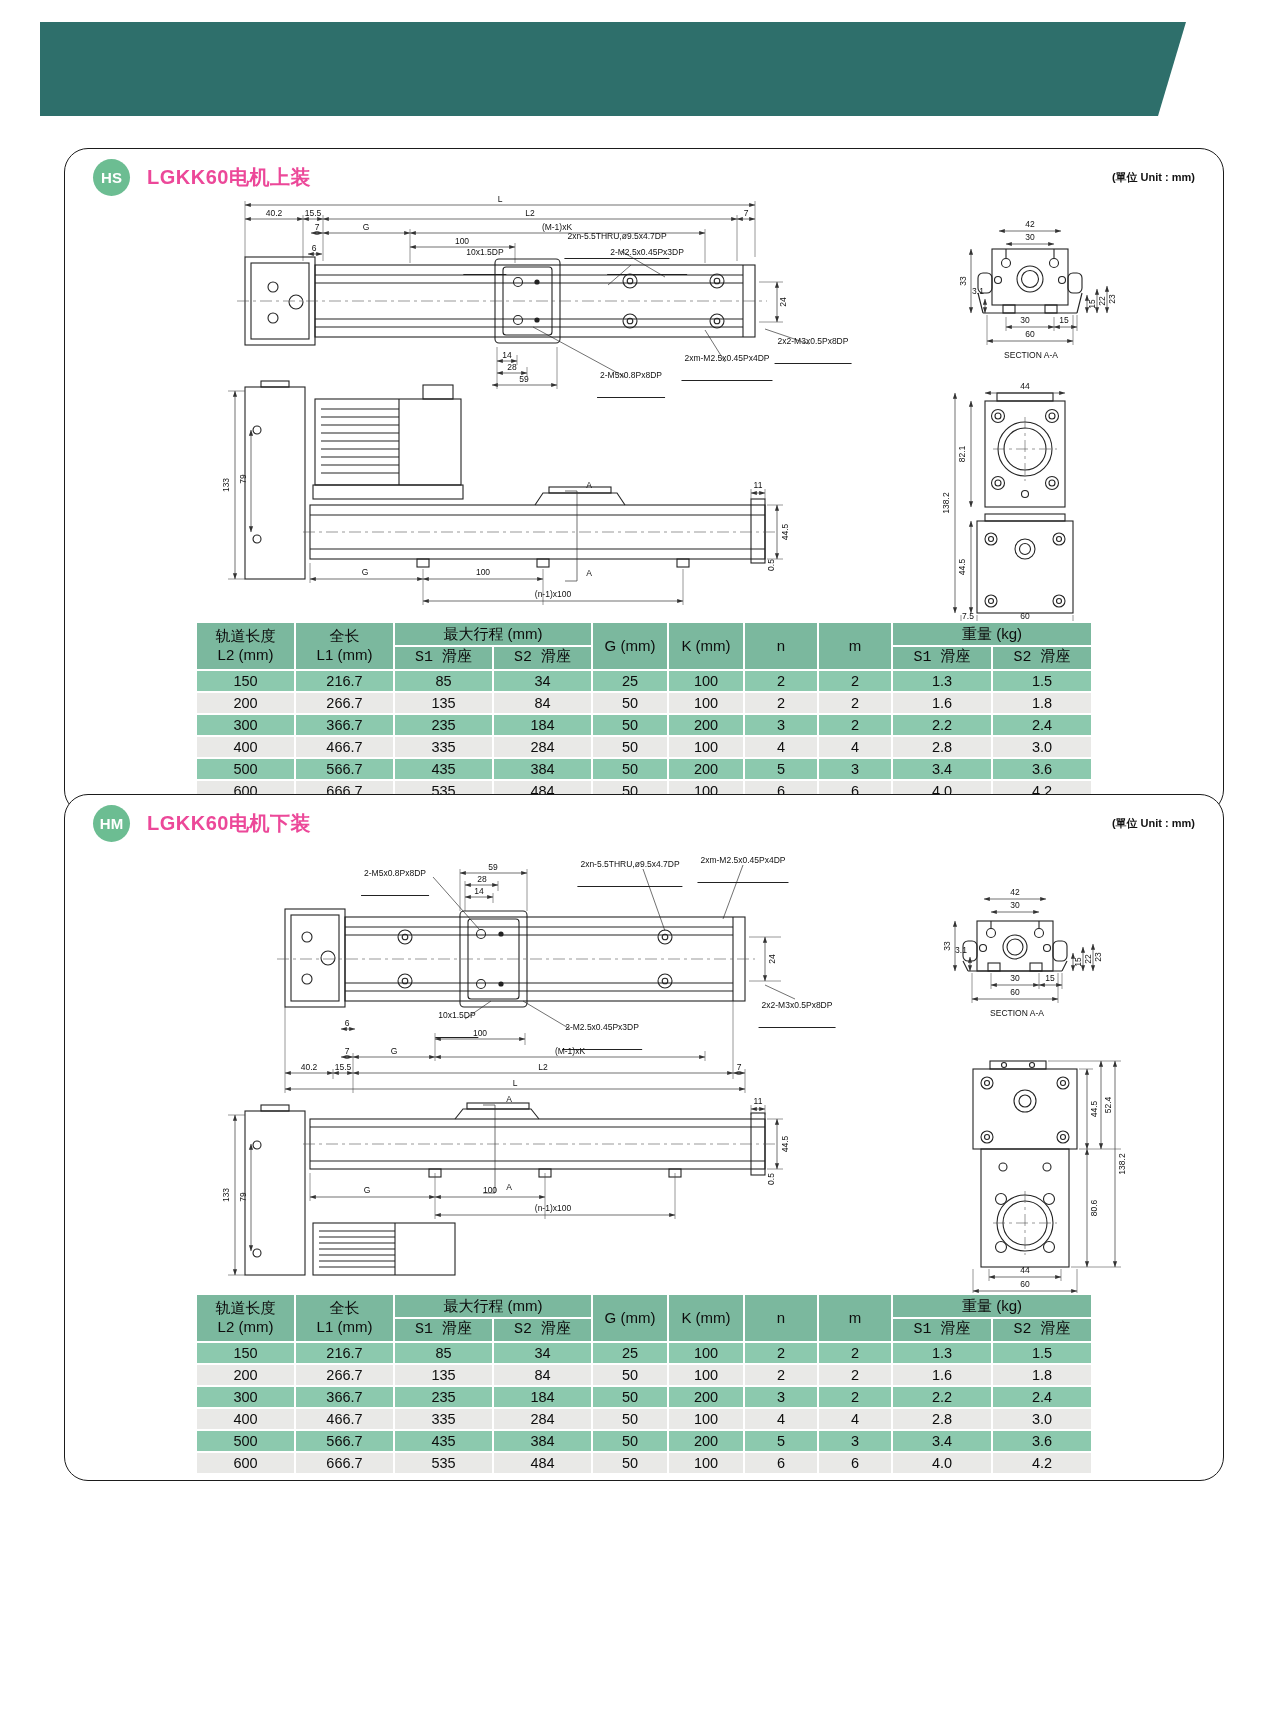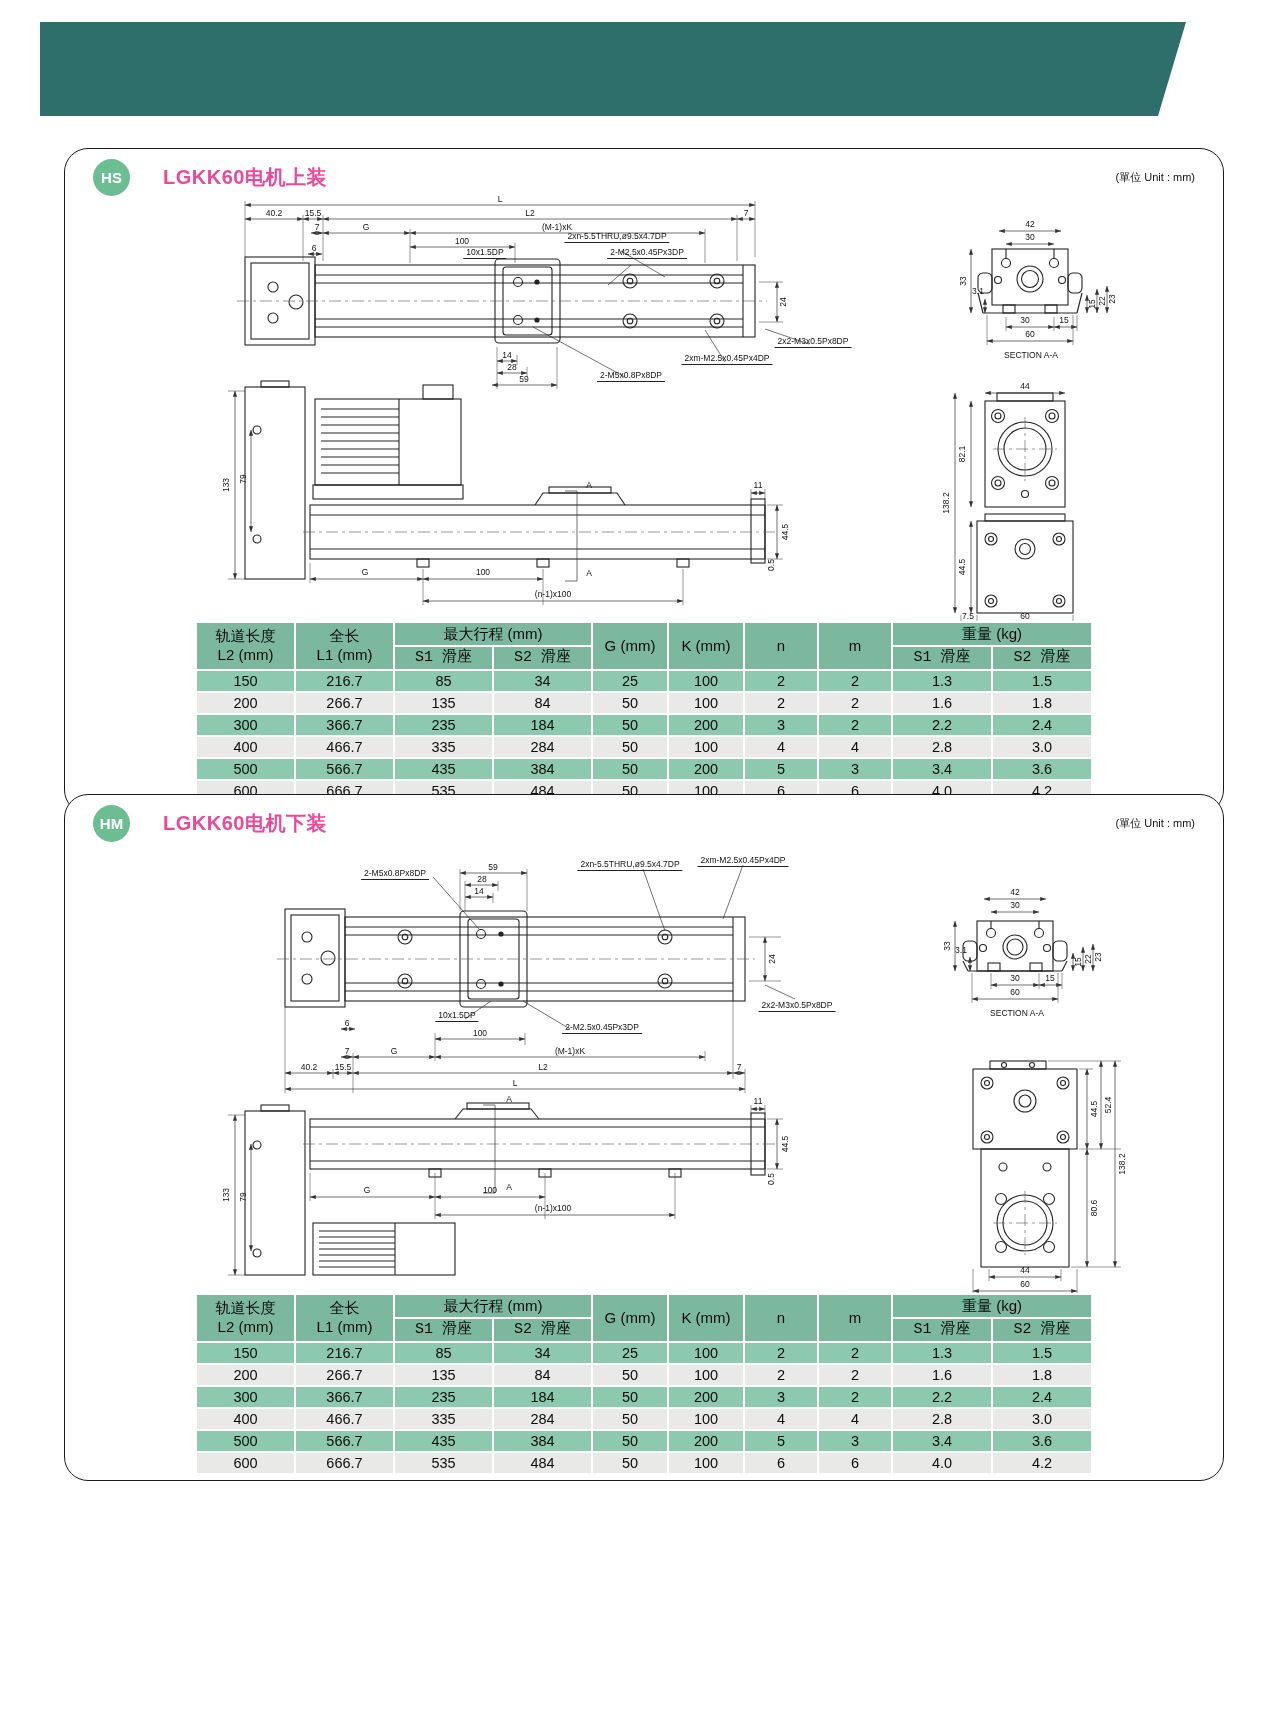--- a/index.html
+++ b/index.html
@@ -2,41 +2,41 @@
 <html style="--banner: #2E6F6B; --badge: #6CBD92; --th: #7BB89E; --rg: #8CC9AE; --rw: #E9E9E7;"><head>
 <meta charset="utf-8">
 <style>
   html,body{margin:0;padding:0;background:#fff;}
   body{width:1284px;height:1724px;position:relative;font-family:"Liberation Sans",sans-serif;color:#111;}
   .banner{position:absolute;left:40px;top:22px;width:1146px;height:94px;background:var(--banner,#2E6F6B);
           clip-path:polygon(0 0,100% 0,calc(100% - 28px) 100%,0 100%);}
   .panel{position:absolute;left:64px;width:1158px;border:1.6px solid #1b1b1b;border-radius:24px;background:#fff;}
   .p1{top:148px;height:664px;}
   .p2{top:794px;height:685px;}
-  .panel-head{position:absolute;top:9px;left:28px;right:28px;height:38px;display:flex;align-items:center;gap:33px;}
+  .panel-head{position:absolute;top:9px;left:28px;right:28px;height:38px;display:flex;align-items:center;gap:17px;}
   .badge{width:37px;height:37px;border-radius:50%;background:var(--badge,#6CBD92);color:#fff;font-weight:bold;
          font-size:15px;display:flex;align-items:center;justify-content:center;flex:0 0 auto;}
   .title{font-size:20px;font-weight:600;margin:0;letter-spacing:.5px;color:#ec4899;}
-  .unit{margin-left:auto;font-size:11px;font-weight:normal;color:#111;}
+  .unit{margin-left:auto;font-size:11px;font-weight:bold;color:#111;}
   .drawing{position:absolute;left:0;top:38px;width:1158px;}
   .p1 .drawing{height:440px;}
   .p2 .drawing{height:462px;}
   .drawing svg{position:absolute;left:0;top:0;}
   
   .s *{fill:none;stroke:#242424;stroke-width:1.1;}
   .d *{fill:none;stroke:#333;stroke-width:.7;marker-start:url(#ar);marker-end:url(#ar);}
   .p2s .d *{marker-start:url(#ar2);marker-end:url(#ar2);}
   .e *{fill:none;stroke:#444;stroke-width:.55;}
   .ld *{fill:none;stroke:#333;stroke-width:.7;}
   .cl{fill:none;stroke:#555;stroke-width:.6;stroke-dasharray:12 4 3 4;}
   .fdot *{fill:#222;stroke:none;}
   
   .dim{position:absolute;transform:translateX(-50%);font-size:8.5px;line-height:1.1;white-space:nowrap;color:#111;}
   .dim.rot{transform:translate(-50%,-50%) rotate(-90deg);}
-  .dim.u{border-bottom:.9px solid #222;padding:0 3px 1px;}
+  .dim.u{border-bottom:.9px solid #222;padding:0 3px 17px;}
   
   .spec{position:absolute;left:130px;width:898px;border-collapse:separate;border-spacing:2px;table-layout:fixed;background:#fff;}
   .p1 .spec{top:472px;}
   .p2 .spec{top:498px;}
   .spec th{background:var(--th,#7BB89E);font-weight:400;font-size:15px;text-align:center;
            white-space:pre-line;line-height:1.25;padding:1px 0;color:#0d0d0d;}
   .spec thead th[rowspan]{height:44px;}
   .spec thead tr:first-child th.grp{height:20px;}
   .spec thead tr:last-child th{height:20px;font-family:Liberation Mono, monospace;}
   .spec td{text-align:center;font-size:14.5px;height:20px;padding:0;color:#0d0d0d;}

